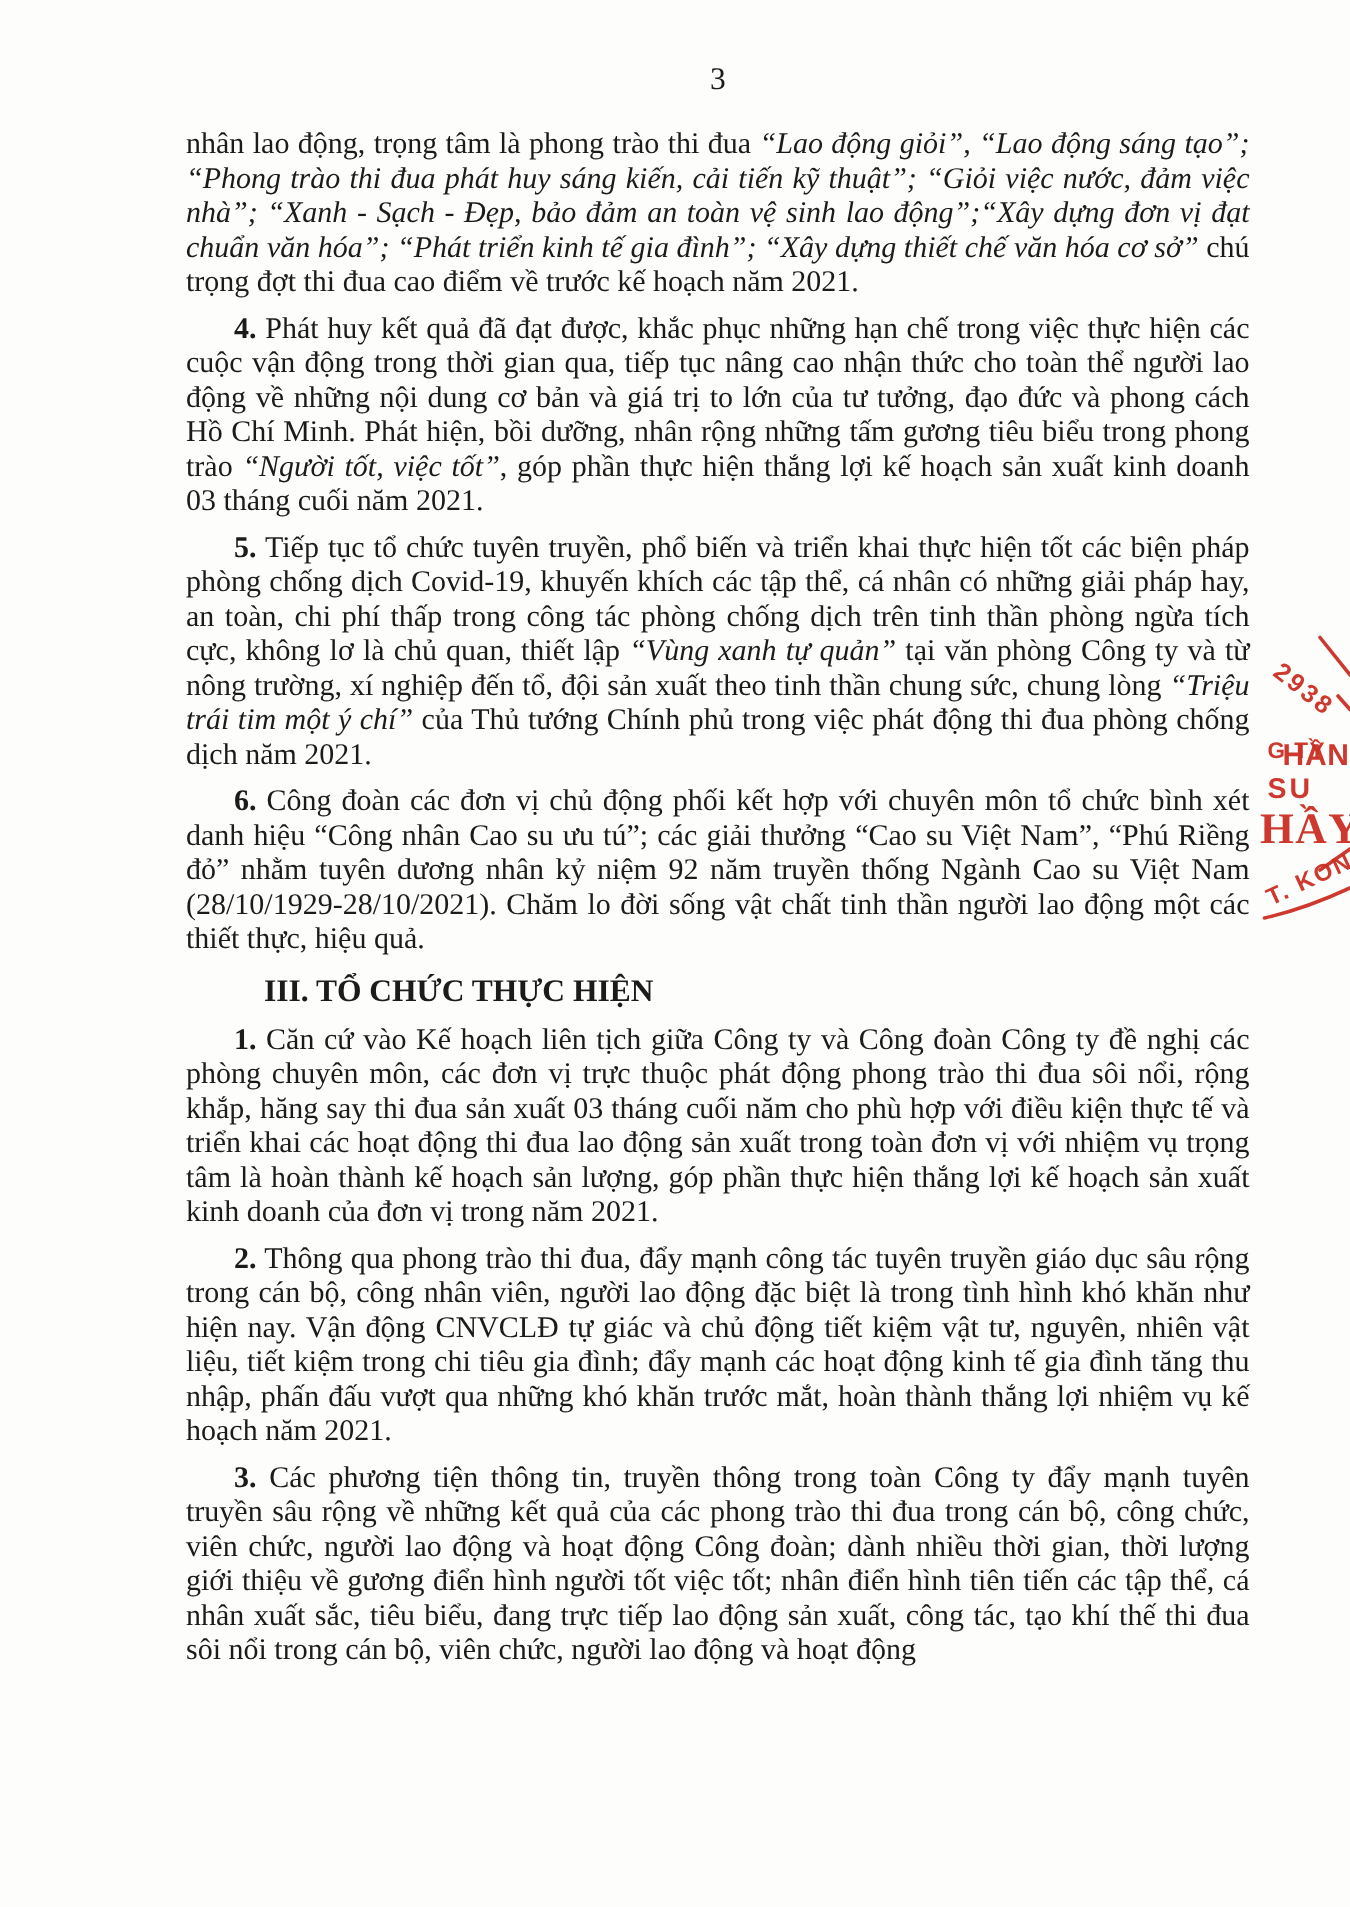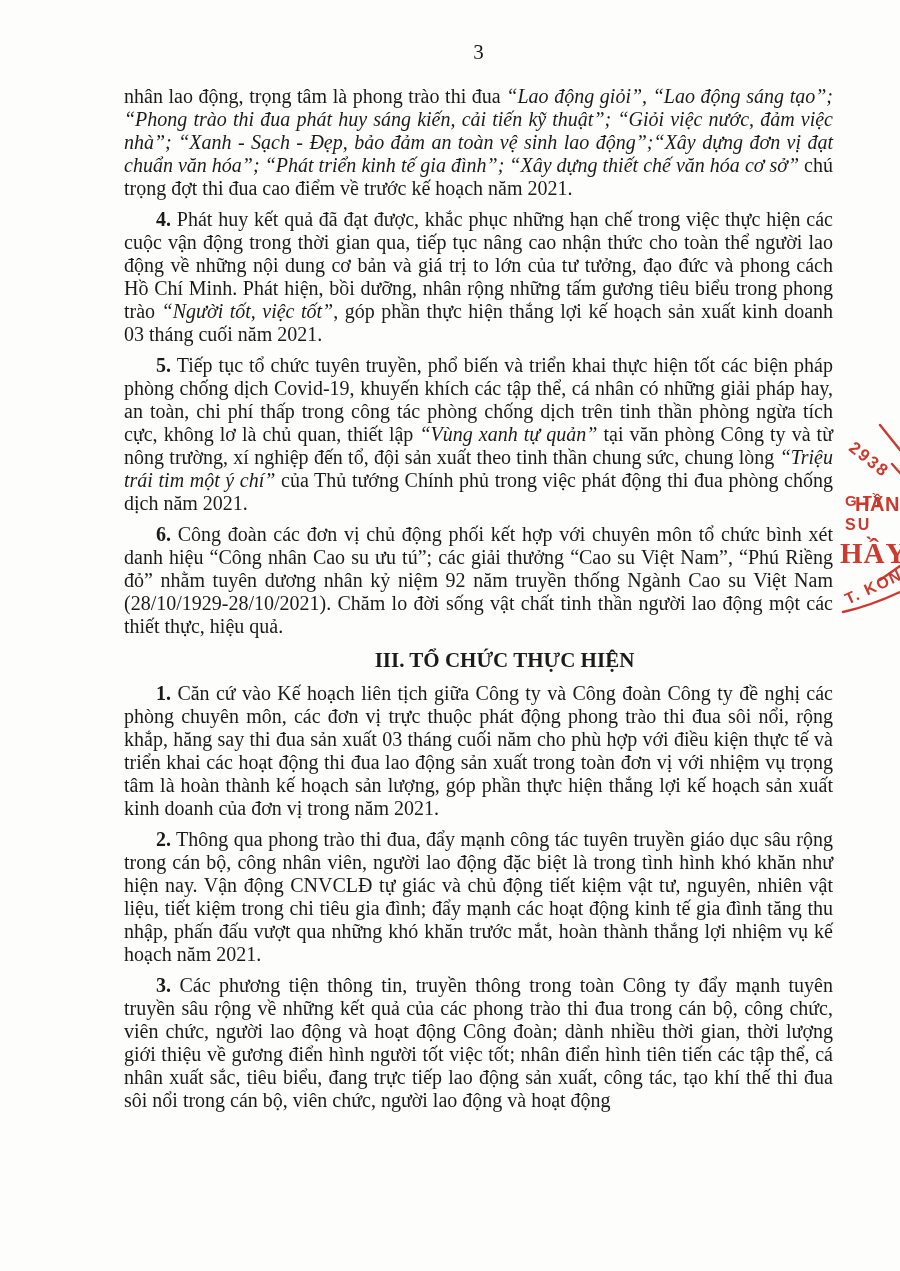--- a/index.html
+++ b/index.html
@@ -27,21 +27,21 @@
   }
   .doc-body p{margin:0;}
   .doc-body p.body{margin-top:8px;}
   .doc-body p.body:first-child{margin-top:0;}
   .doc-body p.indent{text-indent:32px;}
   .doc-body p.heading{
     margin:11px 0 10px 52px;
     font-weight:bold;
     font-size:21px;
     text-indent:0;
-    text-align:center;
+    text-align:left;
   }
   .s-r{font-style:normal;font-weight:normal;}
   .s-i{font-style:italic;}
   .s-b{font-weight:bold;}
   
   .stamp{
     position:absolute;
     left:835px;top:420px;width:65px;height:205px;
     color:#cb2f24;
     pointer-events:none;
@@ -51,21 +51,21 @@
     position:absolute;
     white-space:nowrap;
     font-family:"Liberation Sans", sans-serif;
     font-weight:bold;
     color:#cb2f24;
     opacity:.95;
   }
   .frag-2938{left:22px;top:18px;font-size:17px;letter-spacing:2px;transform:rotate(38deg);transform-origin:left top;}
   .frag-gty {left:10px;top:72px;font-size:15px;letter-spacing:1px;}
   .frag-han {left:20px;top:73px;font-size:20px;letter-spacing:.5px;}
-  .frag-su  {left:10px;top:96px;font-size:16px;letter-spacing:2px;}
+  .frag-su  {left:10px;top:96px;font-size:19px;letter-spacing:2px;}
   .frag-hay {left:5px;top:117px;font-size:29px;letter-spacing:1px;font-family:"Liberation Serif",serif;}
   .frag-tkon{left:7px;top:172px;font-size:16px;letter-spacing:1.5px;transform:rotate(-25deg);transform-origin:left top;}
 </style>
 </head>
 <body>
 
 <div class="page">
 
   <div class="page-number">3</div>
 

